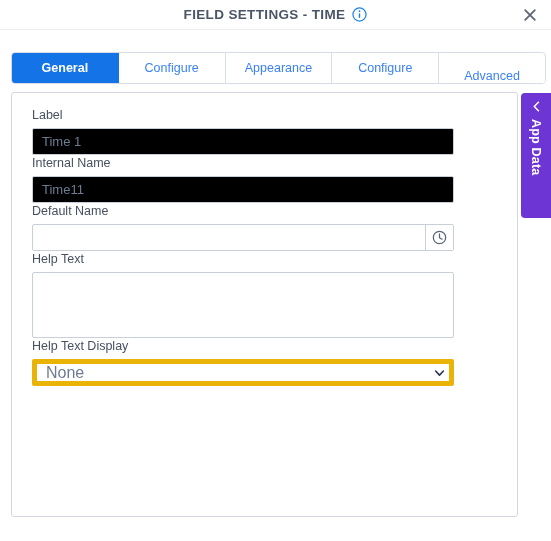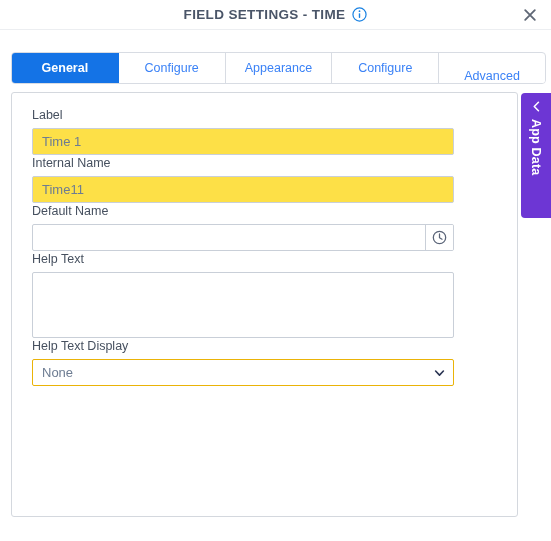--- a/index.html
+++ b/index.html
@@ -114,21 +114,21 @@
     color: #46505f;
     margin-bottom: 5px;
     line-height: 16px;
   }
 
   .text-input {
     width: 422px;
     height: 27px;
     border: 1px solid #c9cfd8;
     border-radius: 2px;
-    background: #fde047;
+    background: #000000;
     font-family: "Liberation Sans", sans-serif;
     font-size: 13px;
     color: #6d7c92;
     padding: 0 9px;
     outline: none;
   }
   .text-input::placeholder { color: #6d7c92; }
 
   
   .input-group {
@@ -178,24 +178,24 @@
   }
 
   .select-wrap {
     position: relative;
     width: 422px;
     height: 27px;
   }
   .select-box {
     width: 422px;
     height: 27px;
-    border: 1px solid #eab308;
+    border: 5px solid #eab308;
     border-radius: 2px;
     background: #ffffff;
-    font-size: 13px;
+    font-size: 16px;
     color: #6d7c92;
     padding: 0 28px 0 9px;
     display: flex;
     align-items: center;
     cursor: pointer;
   }
   .chevron-icon {
     position: absolute;
     right: 8px;
     top: 50%;

